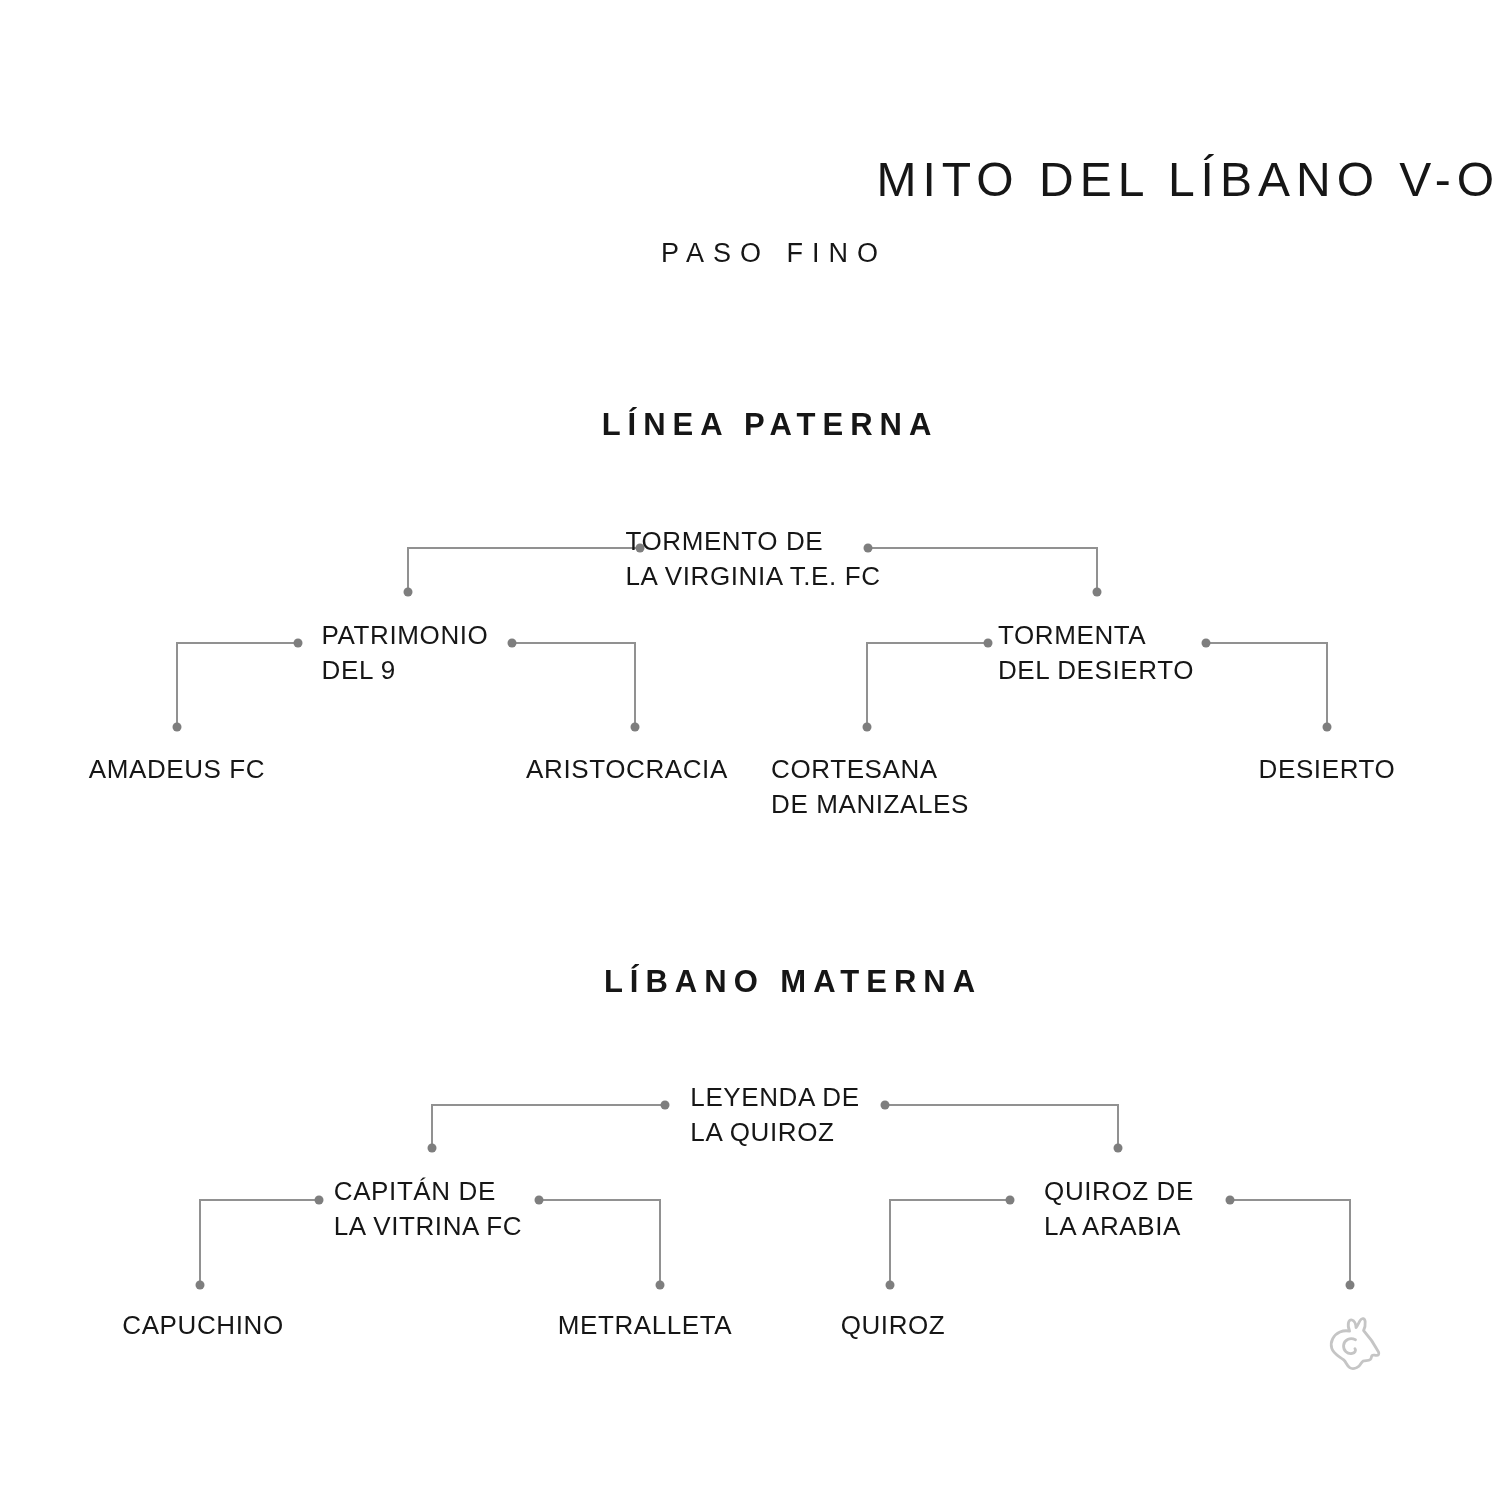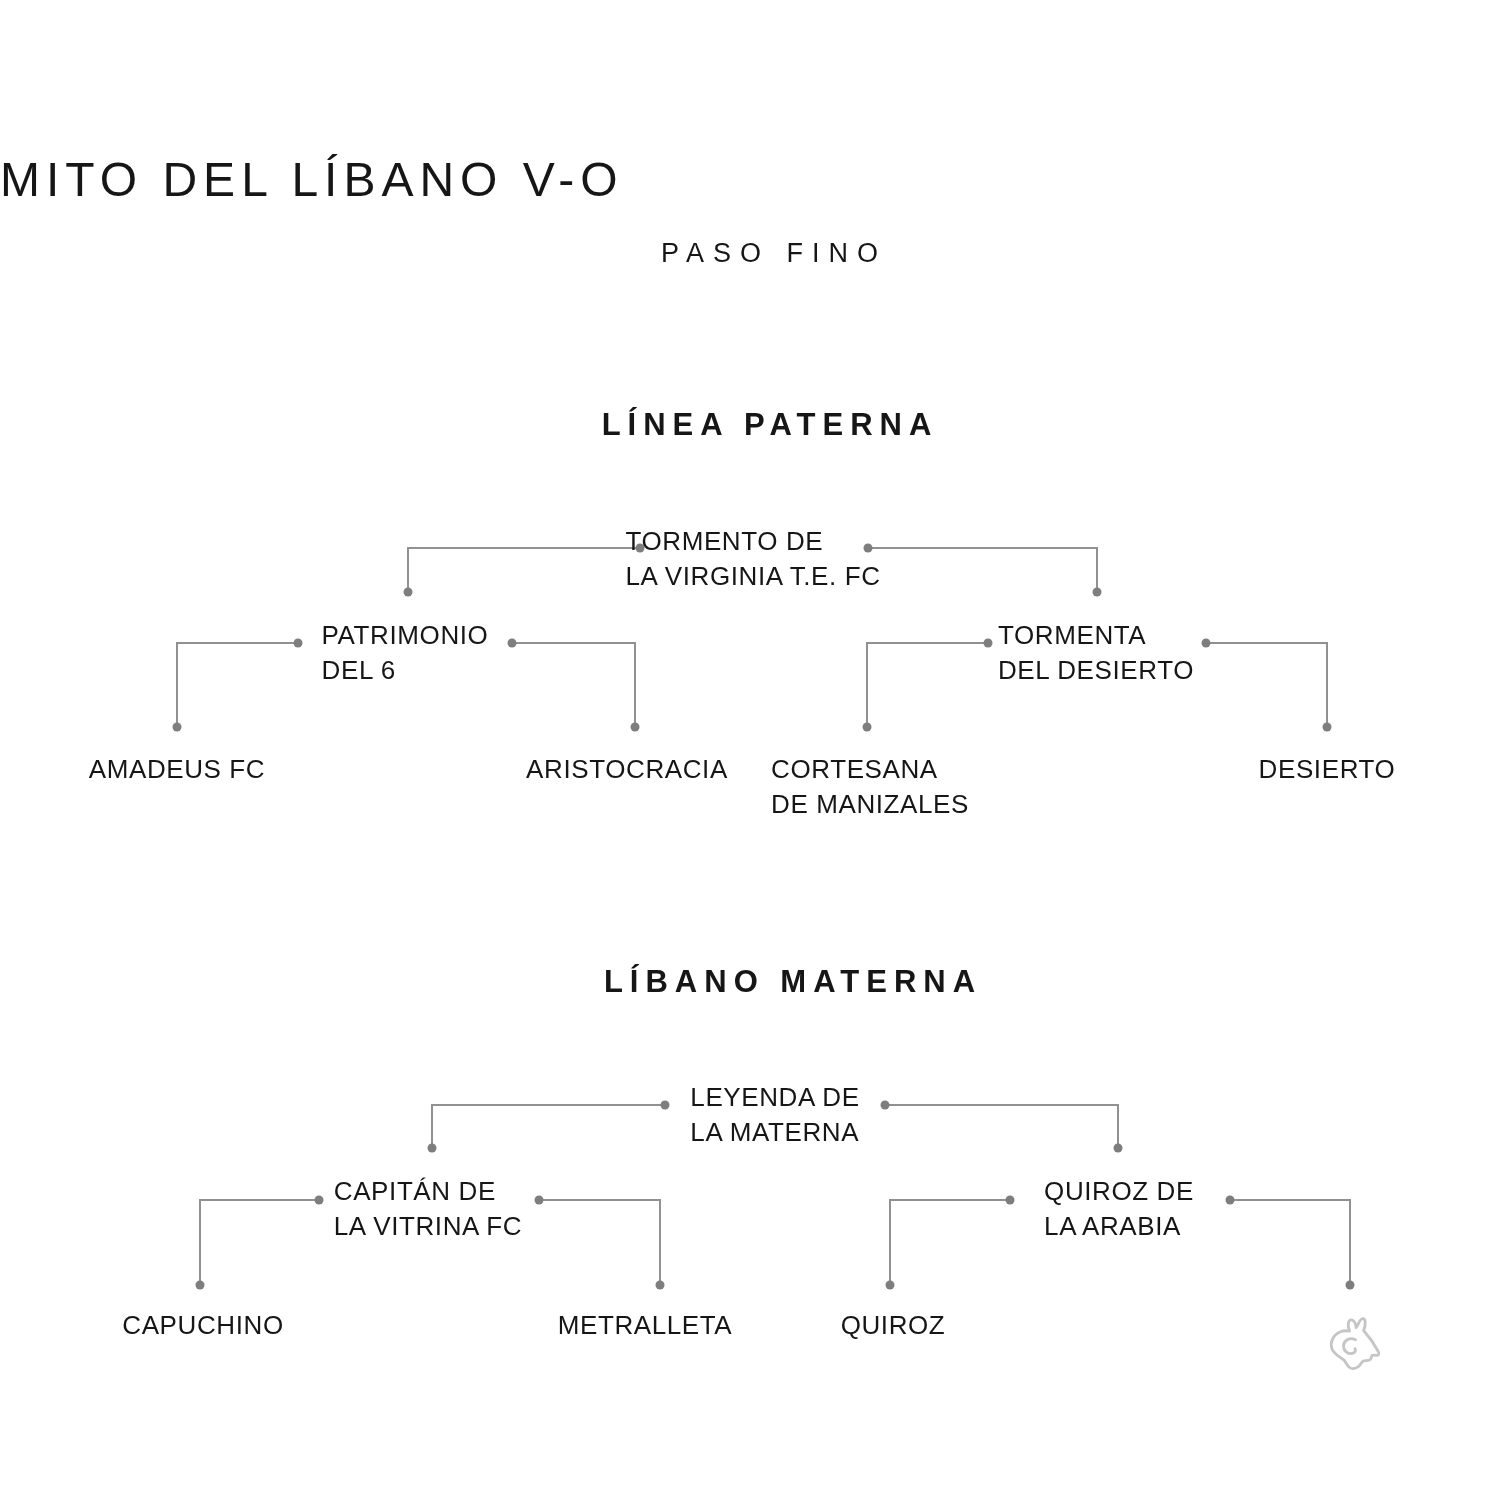--- a/index.html
+++ b/index.html
@@ -9,21 +9,21 @@
     height: 1500px;
     background: #ffffff;
     font-family: "Liberation Sans", "DejaVu Sans", sans-serif;
     color: #161616;
     overflow: hidden;
   }
   .title {
     position: absolute;
     left: 0; right: 0;
     top: 150px;
-    text-align: left;
+    text-align: right;
     font-size: 48px;
     font-weight: 300;
     letter-spacing: 6px;
     line-height: 60px;
     white-space: nowrap;
   }
   .subtitle {
     position: absolute;
     left: 0; right: 0;
     top: 236px;
@@ -123,36 +123,36 @@
     </g>
   </svg>
 
   <div>
     <div class="section-heading" style="left:770px; top:411px">LÍNEA PATERNA</div>
 
     <div class="node-label" style="left:753px; top:524px">TORMENTO DE
 LA VIRGINIA T.E. FC</div>
 
     <div class="node-label" style="left:405px; top:618px">PATRIMONIO
-DEL 6</div>
+DEL 9</div>
     <div class="node-label" style="left:1096px; top:618px">TORMENTA
 DEL DESIERTO</div>
 
     <div class="node-label" style="left:177px; top:752px">AMADEUS FC</div>
     <div class="node-label" style="left:627px; top:752px">ARISTOCRACIA</div>
     <div class="node-label" style="left:870px; top:752px">CORTESANA
 DE MANIZALES</div>
     <div class="node-label" style="left:1327px; top:752px">DESIERTO</div>
   </div>
 
   <div>
     <div class="section-heading" style="left:793px; top:968px">LÍBANO MATERNA</div>
 
     <div class="node-label" style="left:775px; top:1080px">LEYENDA DE
-LA MATERNA</div>
+LA QUIROZ</div>
 
     <div class="node-label" style="left:428px; top:1174px">CAPITÁN DE
 LA VITRINA FC</div>
     <div class="node-label" style="left:1119px; top:1174px">QUIROZ DE
 LA ARABIA</div>
 
     <div class="node-label" style="left:203px; top:1308px">CAPUCHINO</div>
     <div class="node-label" style="left:645px; top:1308px">METRALLETA</div>
     <div class="node-label" style="left:893px; top:1308px">QUIROZ</div>
     <div class="node-label" style="left:1350px; top:1308px"></div>

